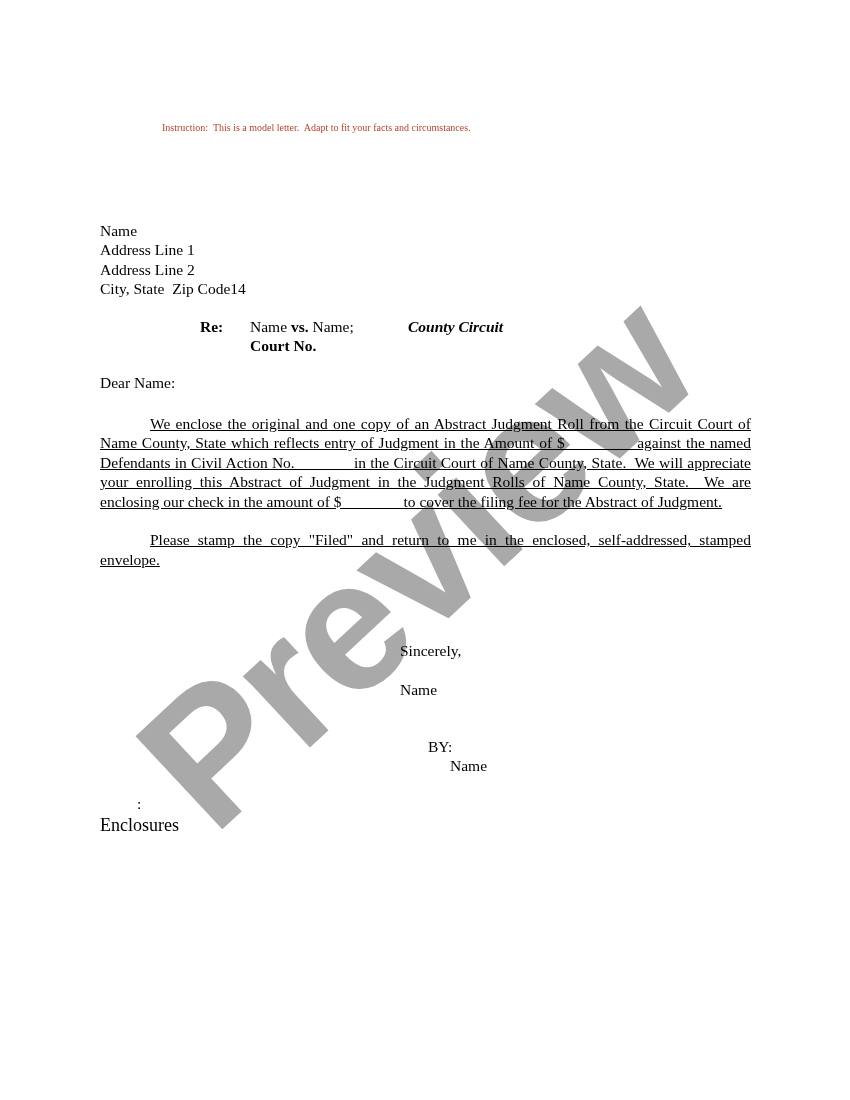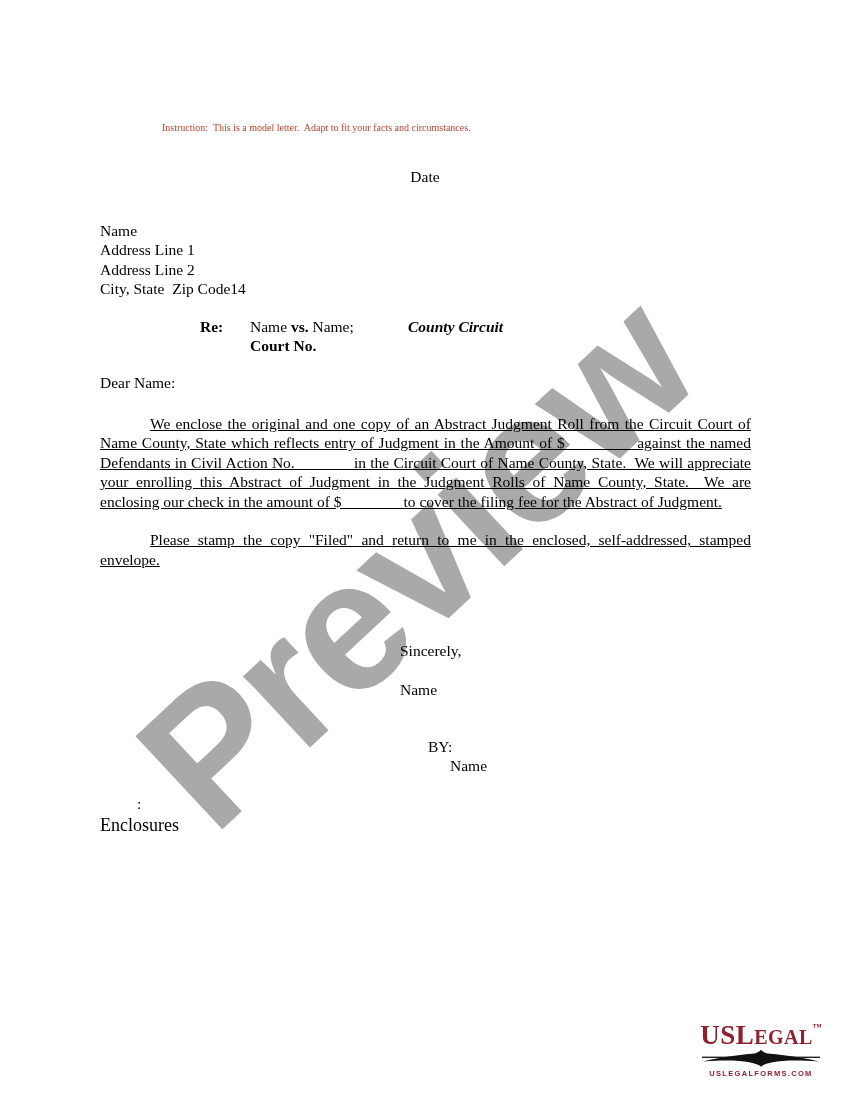--- a/index.html
+++ b/index.html
@@ -122,21 +122,20 @@
 <body>
 
 <div class="page">
 
   <div class="watermark">Preview</div>
 
   <div class="content">
 
     <div class="instruction">Instruction:&nbsp; This is a model letter.&nbsp; Adapt to fit your facts and circumstances.</div>
 
-    <div class="date-line">Date</div>
 
     <div class="recipient">
       <div>Name</div>
       <div>Address Line 1</div>
       <div>Address Line 2</div>
       <div>City, State&nbsp; Zip Code14</div>
     </div>
 
     <div class="re-block">
       <span class="re-label">Re:</span>
@@ -157,27 +156,15 @@
     </div>
 
     <div class="sincerely">Sincerely,</div>
     <div class="signer-name">Name</div>
     <div class="by-label">BY:</div>
     <div class="by-name">Name</div>
 
     <div class="enc-colon">:</div>
     <div class="enclosures">Enclosures</div>
 
-    <div class="logo">
-      <div class="logo-brand">
-        <span class="big">USL</span><span class="small">EGAL</span><span class="tm">™</span>
-      </div>
-      <div class="logo-eagle">
-        <svg width="118" height="18" viewBox="0 0 120 18" xmlns="http://www.w3.org/2000/svg">
-          <rect x="0" y="7.6" width="120" height="1.3" fill="#111111"></rect>
-          <path d="M60 0.5 C62.5 3.5 65.5 4.2 69.5 4.8 C85 6.5 100 8 118.5 12.6 C98 10.8 82 11.3 72 13.4 C66 14.6 62 15.8 60 18 C58 15.8 54 14.6 48 13.4 C38 11.3 22 10.8 1.5 12.6 C20 8 35 6.5 50.5 4.8 C54.5 4.2 57.5 3.5 60 0.5 Z" fill="#111111"></path>
-        </svg>
-      </div>
-      <div class="logo-site">USLEGALFORMS.COM</div>
-    </div>
 
   </div>
 </div>
 
 </body></html>

